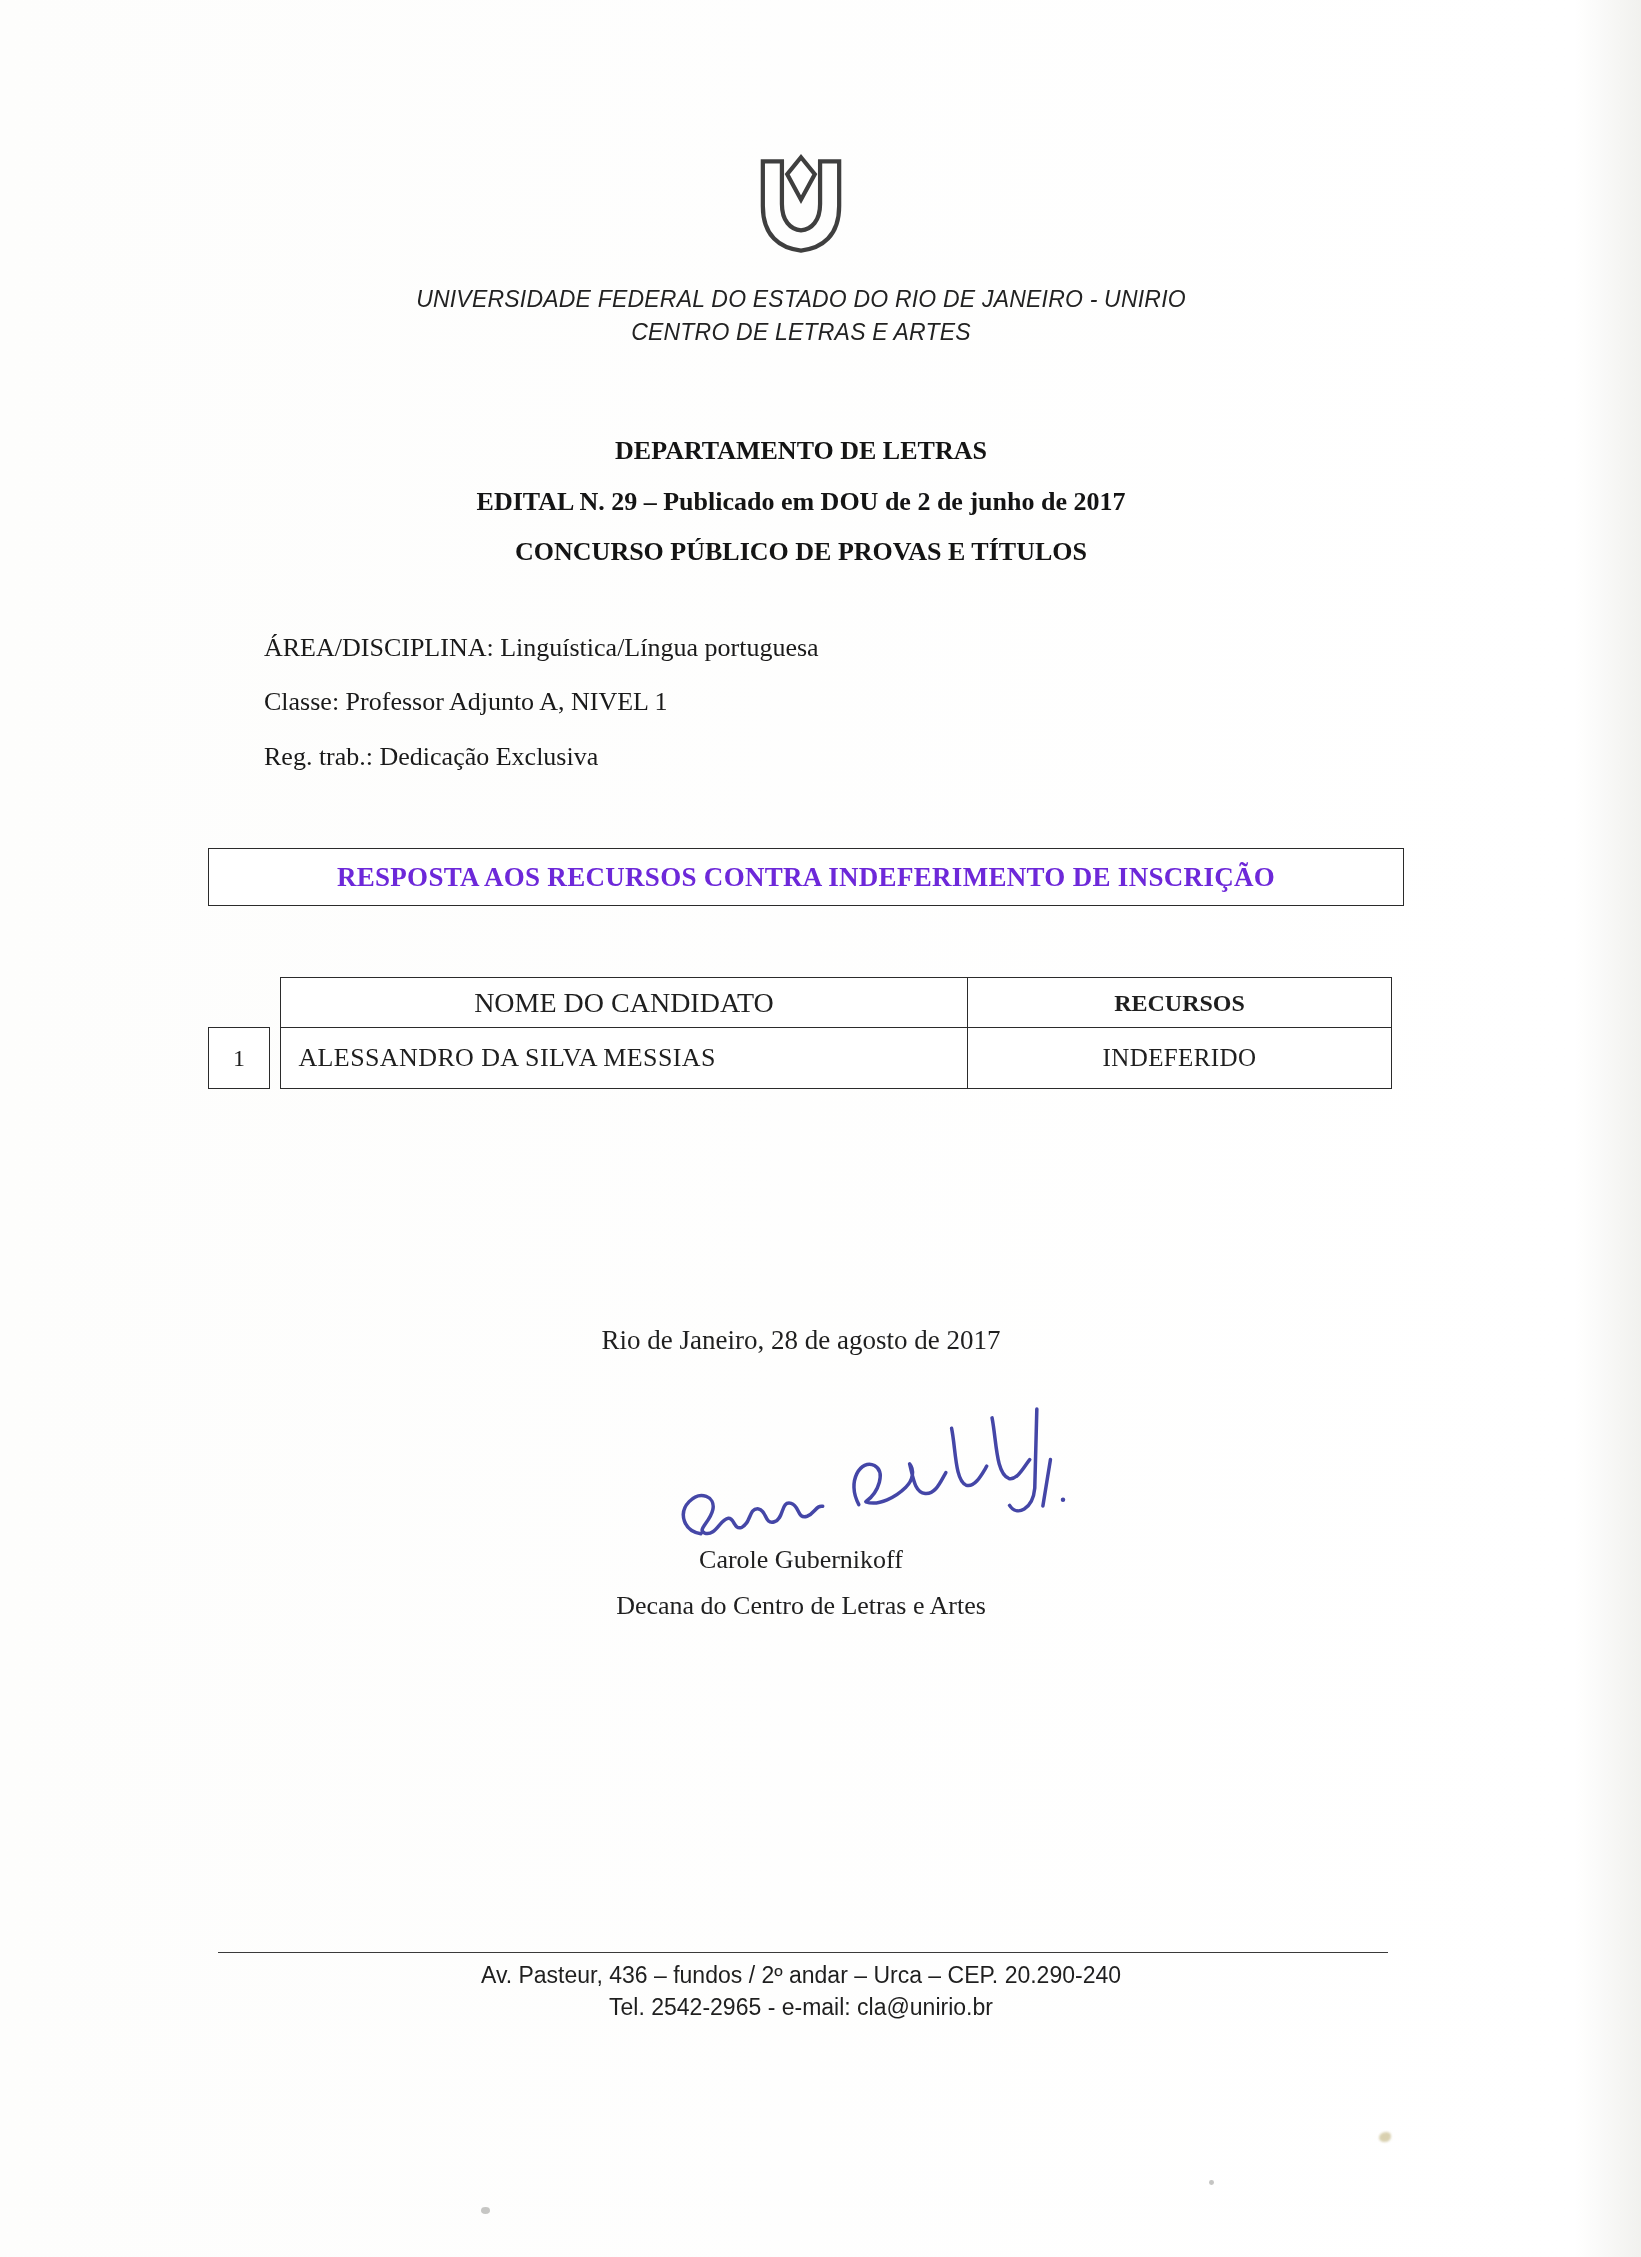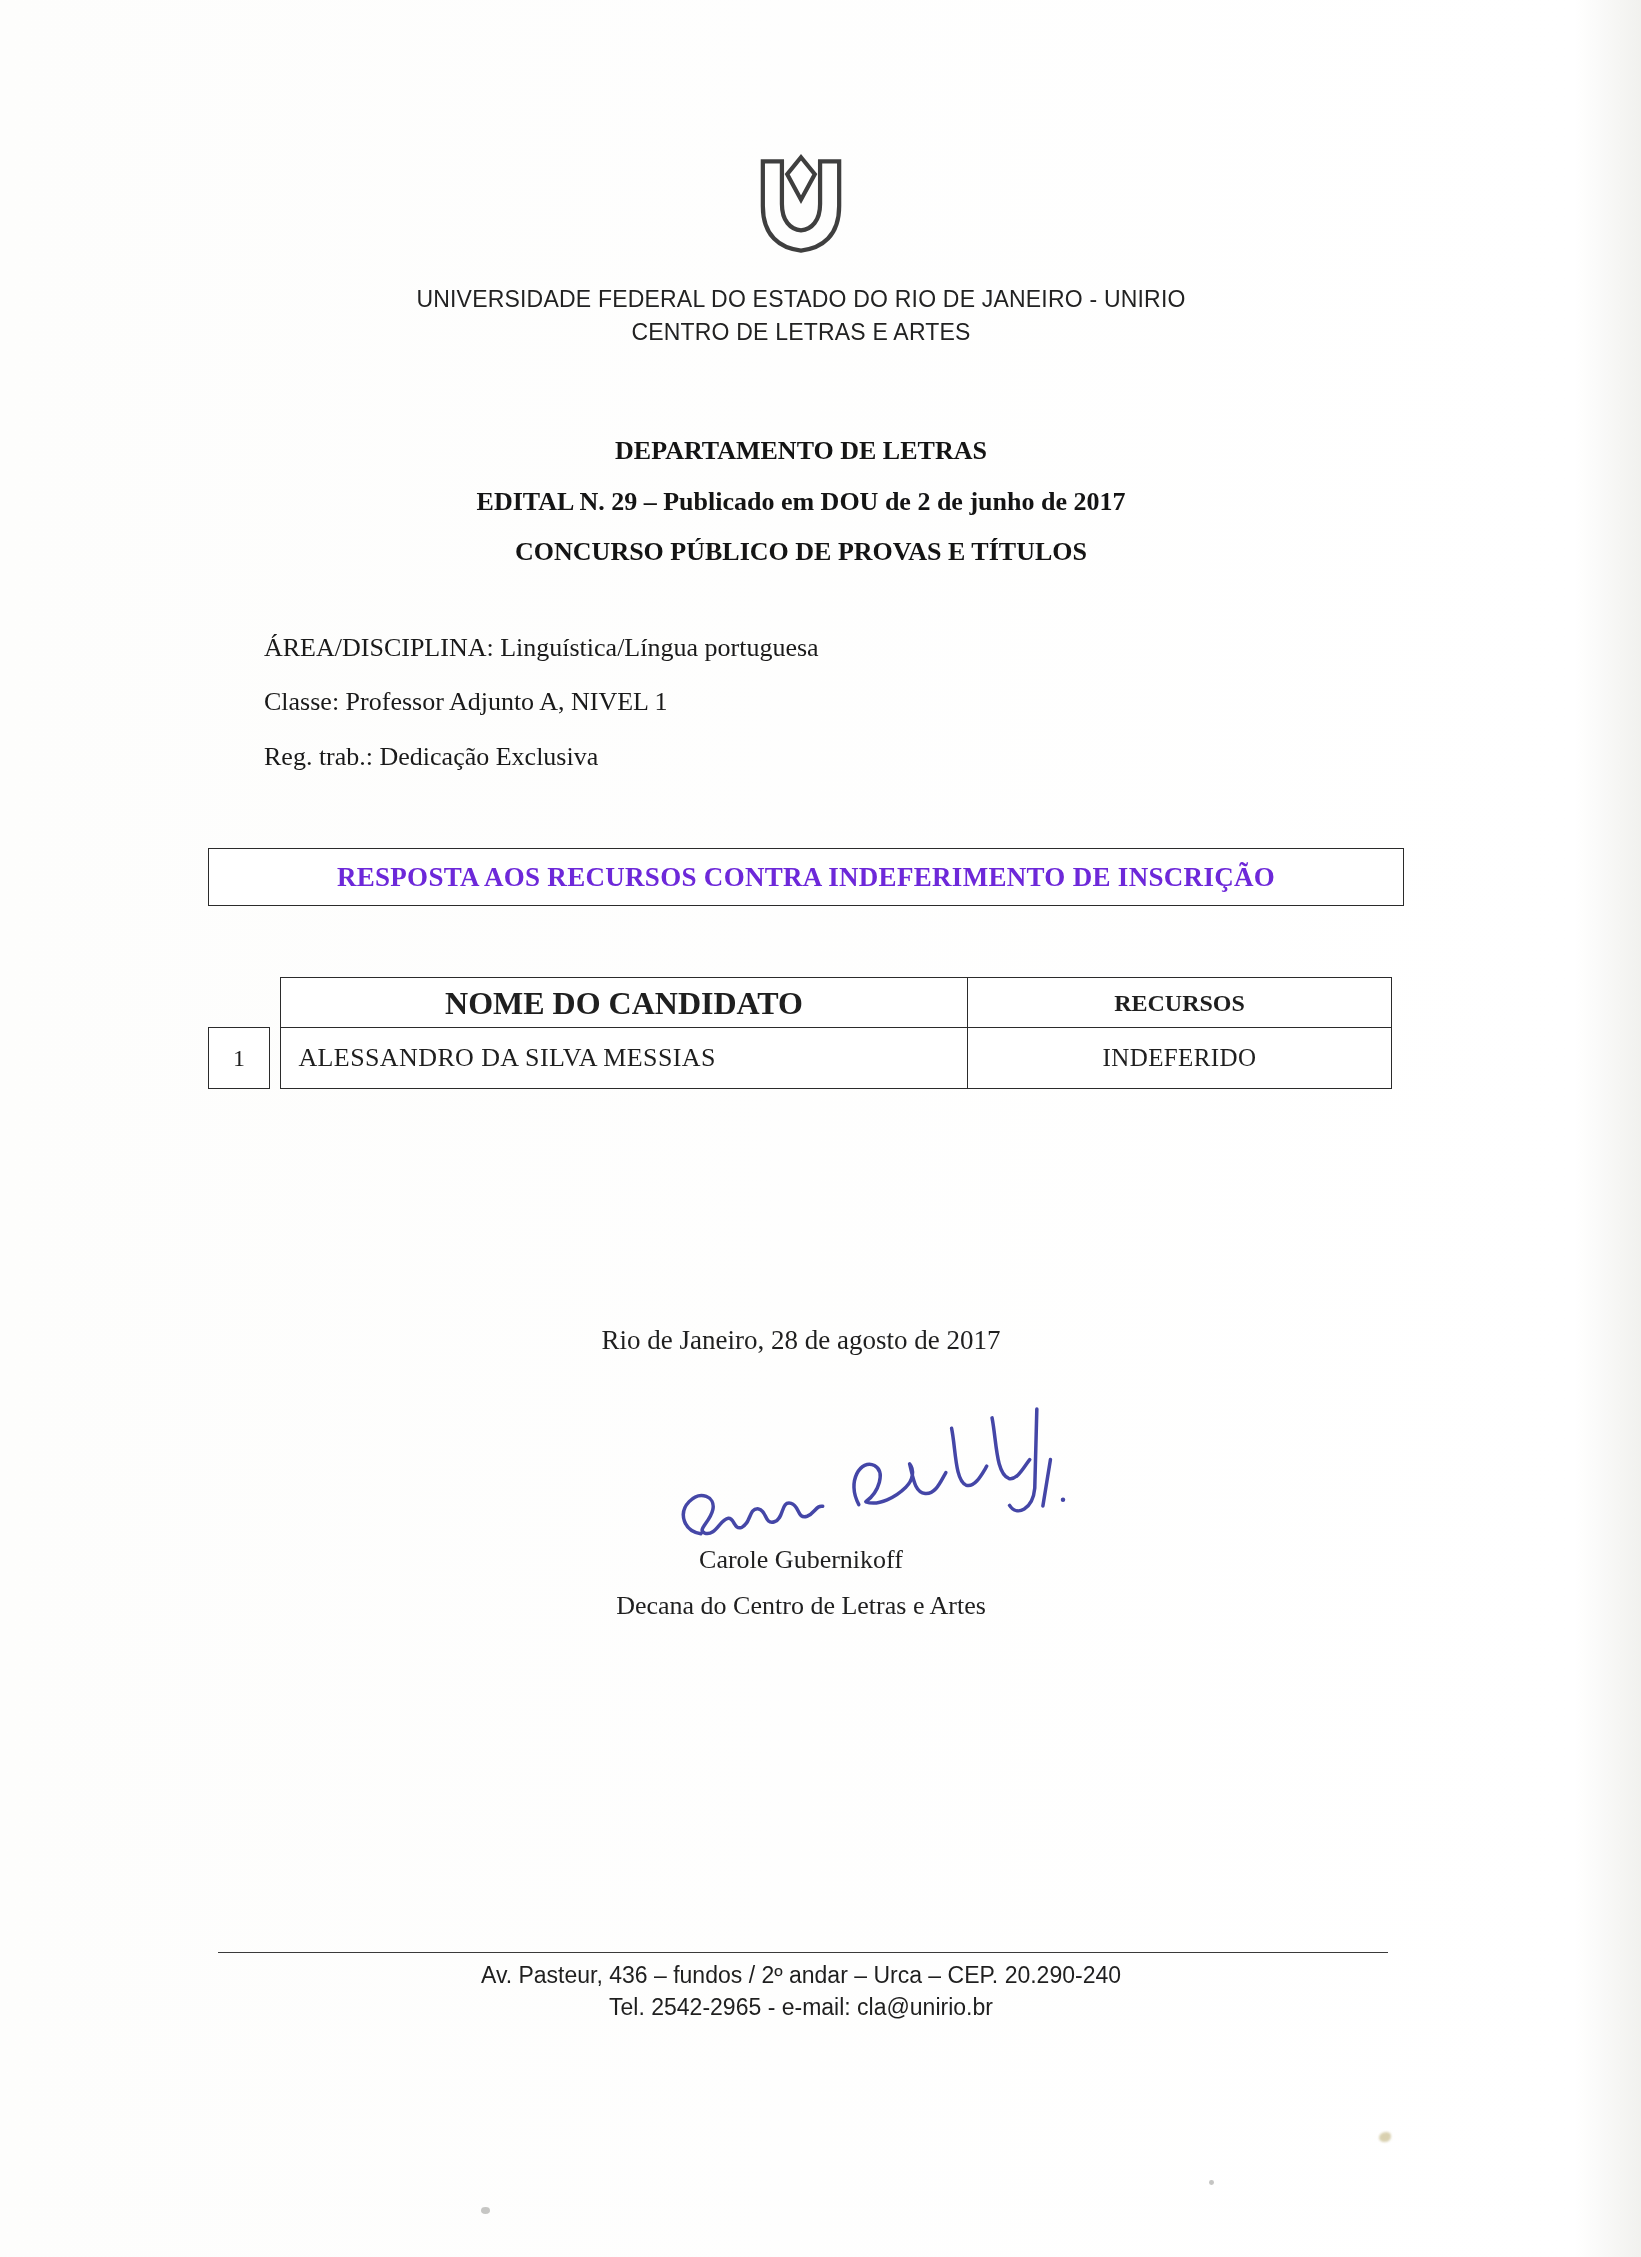--- a/index.html
+++ b/index.html
@@ -32,20 +32,21 @@
     position: absolute;
     left: 0;
     right: 39px;
     text-align: center;
   }
   .org-line {
     font-family: "Liberation Sans", sans-serif;
     font-size: 23px;
     letter-spacing: 0.2px;
     color: #222;
+    font-style: italic;
   }
   .title-line {
     font-weight: bold;
     font-size: 26px;
     color: #141414;
   }
   
   .detail-line {
     position: absolute;
     left: 227px;
@@ -80,22 +81,22 @@
     border: 1.9px solid #2b2b2b;
     display: flex;
     box-sizing: border-box;
     background: #fff;
   }
   .tbl-header .cell-name {
     width: 686px;
     display: flex;
     align-items: center;
     justify-content: center;
-    font-weight: bold;
-    font-size: 32px;
+    font-weight: normal;
+    font-size: 28px;
     box-sizing: border-box;
   }
   .tbl-header .cell-result {
     flex: 1;
     border-left: 1.9px solid #2b2b2b;
     display: flex;
     align-items: center;
     justify-content: center;
     font-weight: bold;
     font-size: 24px;

